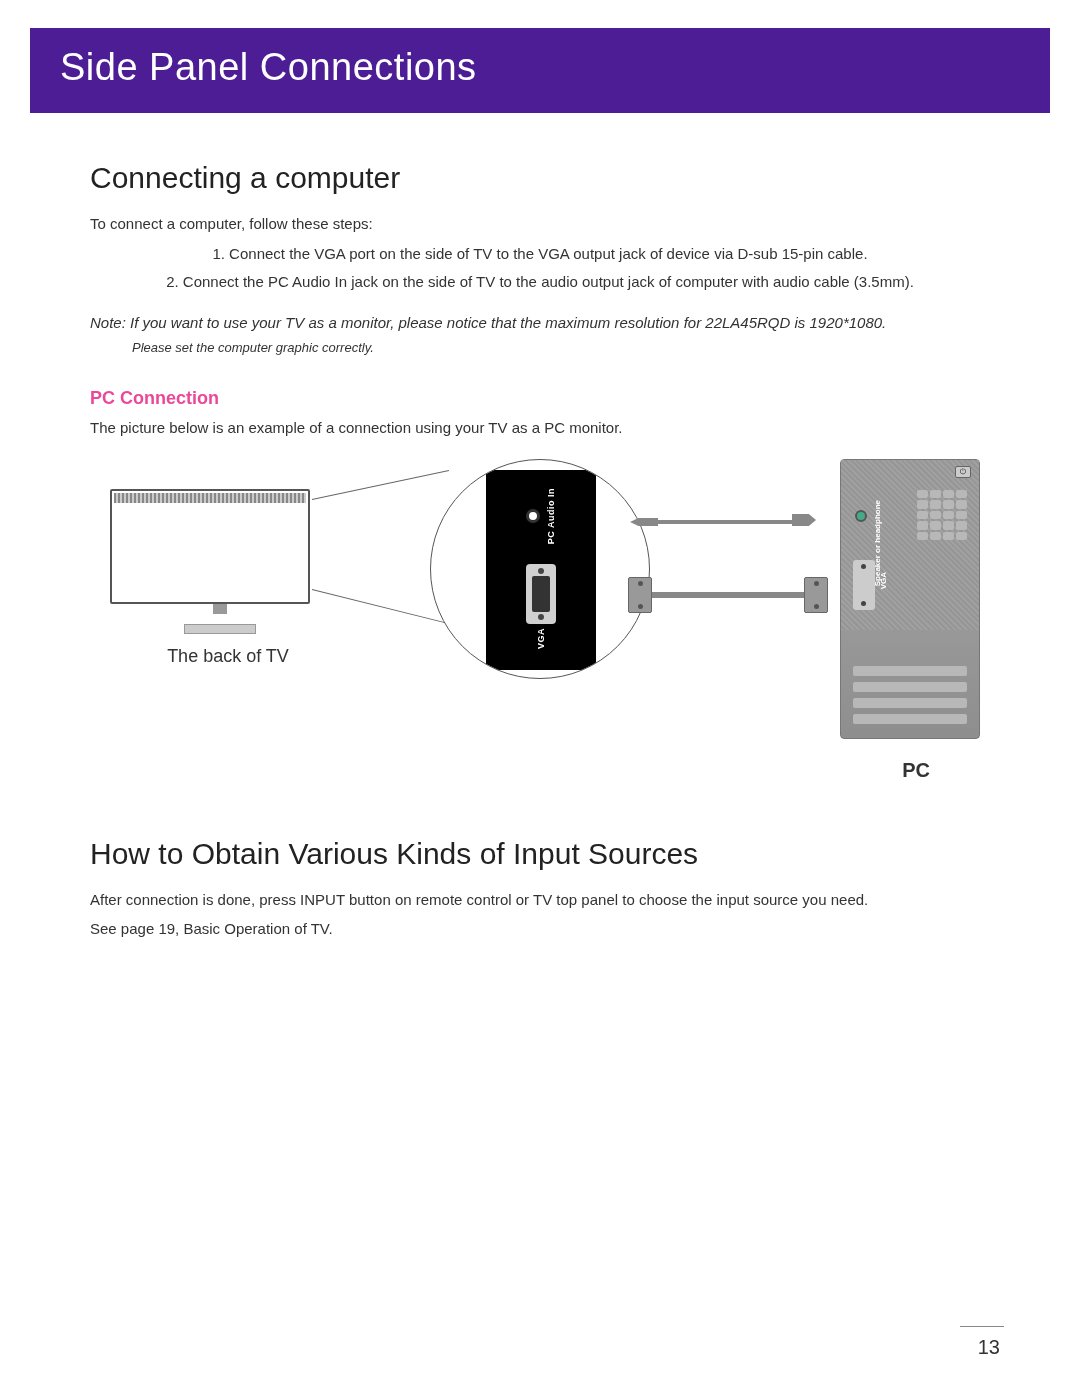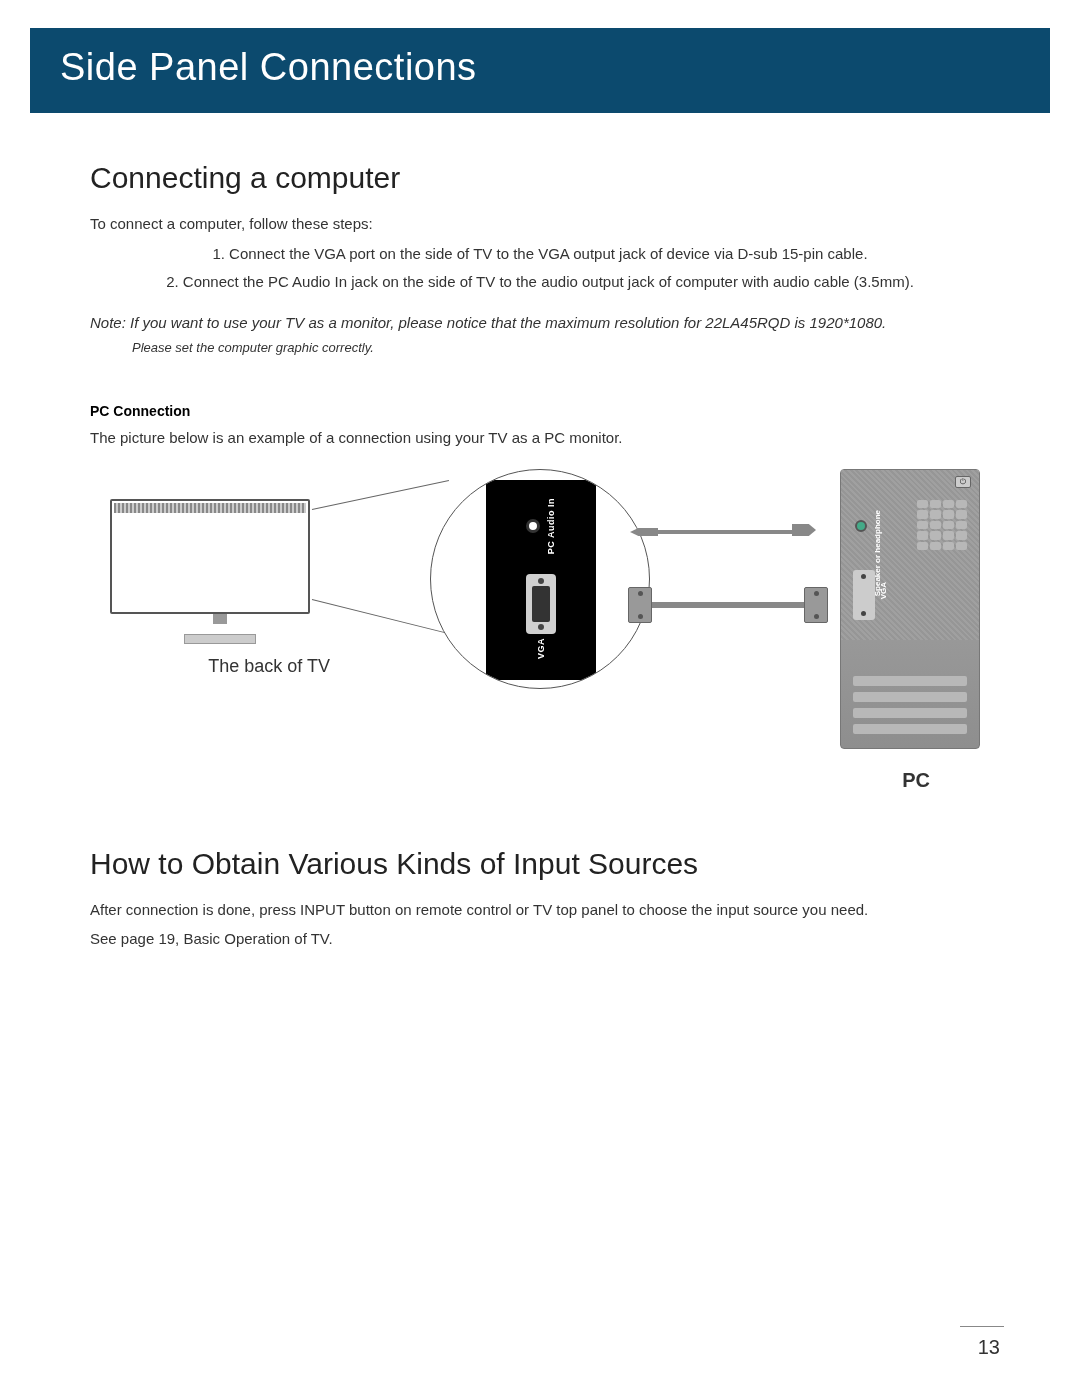--- a/index.html
+++ b/index.html
@@ -5,21 +5,21 @@
     * { box-sizing: border-box; margin: 0; padding: 0; }
     body {
       width: 1080px;
       height: 1395px;
       background: #fff;
       font-family: Arial, Helvetica, sans-serif;
       color: #333;
       position: relative;
     }
     .header-band {
-      background: #0c4a6e;
+      background: #4c1d95;
       color: #fff;
       padding: 18px 30px 24px 30px;
       margin: 28px 30px 0 30px;
     }
     .header-band h1 {
       font-size: 38px;
       font-weight: 300;
       letter-spacing: 0.5px;
     }
     .content {
@@ -56,25 +56,25 @@
       margin-top: 10px;
       margin-bottom: 4px;
     }
     p.note-line2 {
       font-style: italic;
       font-size: 13px;
       line-height: 1.5;
       padding-left: 42px;
     }
     h3.subhead {
-      font-size: 14px;
+      font-size: 18px;
       font-weight: bold;
-      margin-top: 45px;
+      margin-top: 30px;
       margin-bottom: 8px;
-      color: #000000;
+      color: #ec4899;
     }
     .diagram-area {
       position: relative;
       height: 330px;
       margin-top: 20px;
       margin-bottom: 10px;
     }
     
     .tv {
       position: absolute;
@@ -113,21 +113,21 @@
     .tv-stand::after {
       content:"";
       position:absolute;
       bottom:0; left:50%; transform:translateX(-50%);
       width:70px; height:8px; background:#ccc; border:1px solid #999;
     }
     .tv-caption {
       font-size: 18px;
       font-weight: 300;
       margin-top: 12px;
-      text-align: right;
+      text-align: center;
       padding-left: 16px;
     }
     
     .zoom-line1 {
       position:absolute;
       left:222px; top:40px;
       width:140px; height:1px;
       border-top:1px solid #666;
       transform-origin:left center;
       transform:rotate(-12deg);

